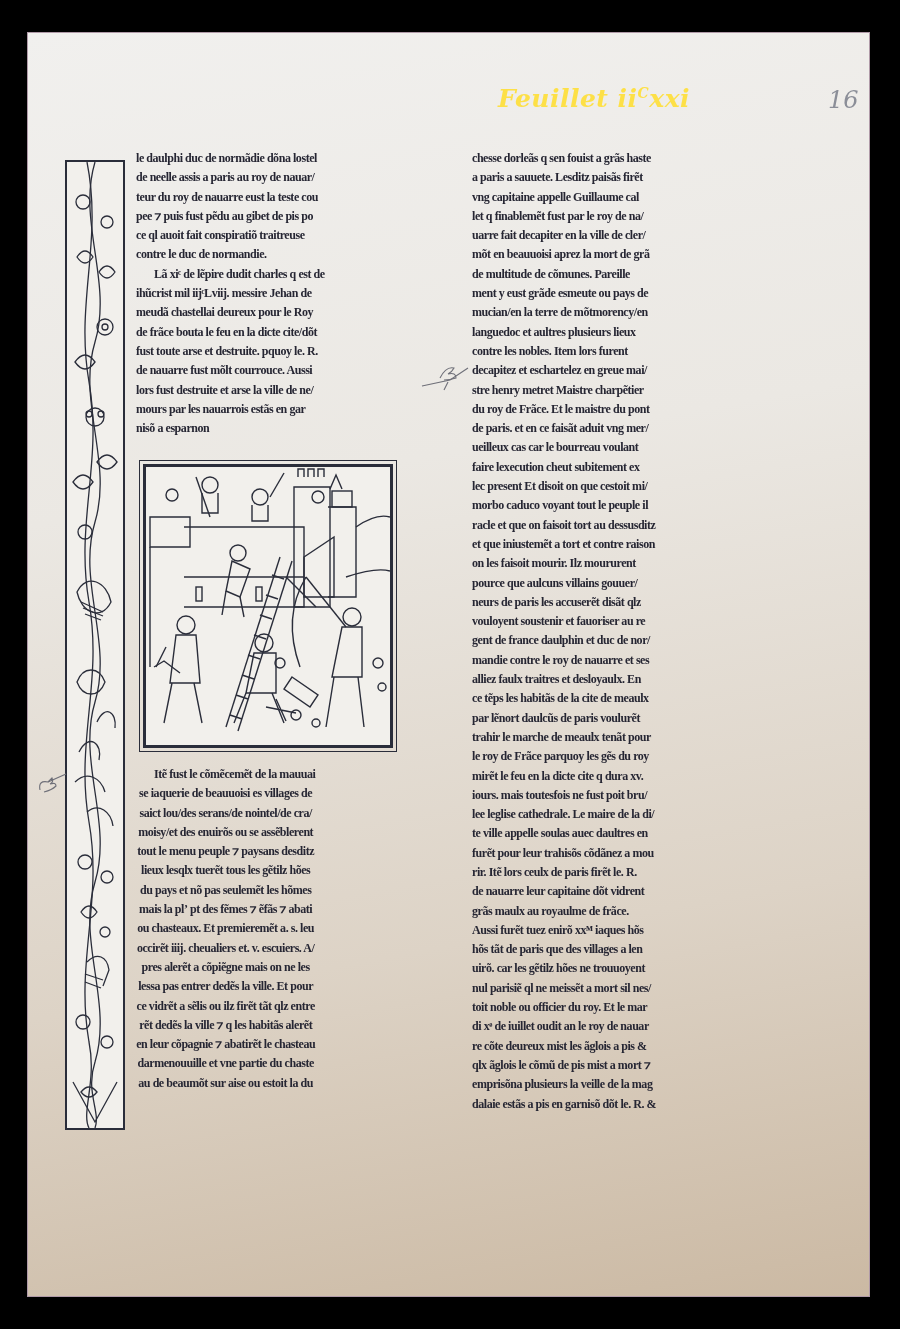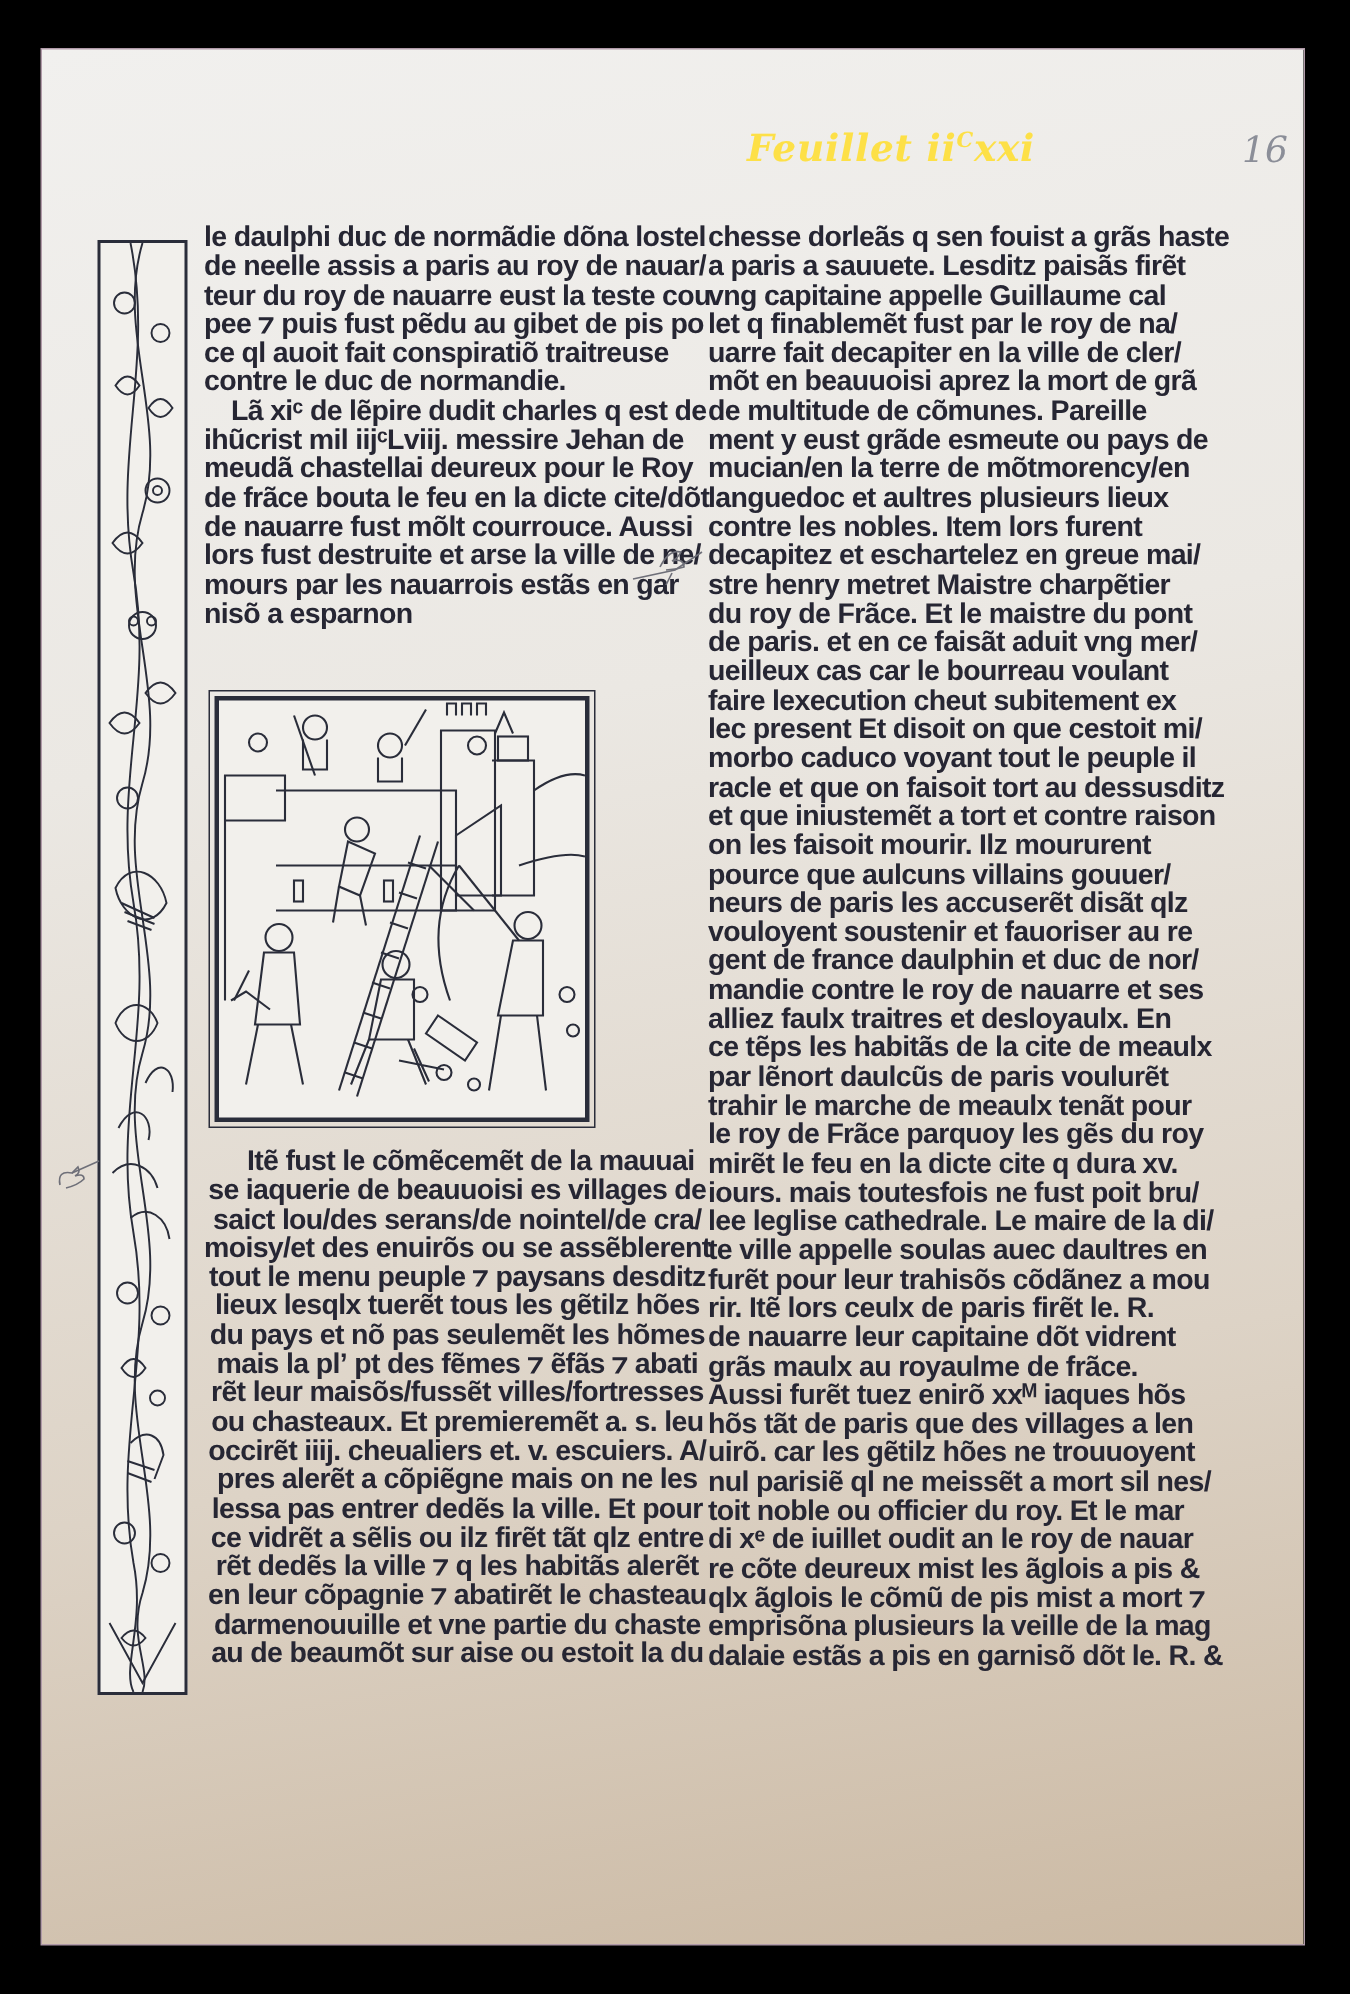--- a/index.html
+++ b/index.html
@@ -41,23 +41,23 @@
     position: absolute;
     left: 828px; top: 86px;
     font-family: "DejaVu Serif", serif;
     font-style: italic;
     font-size: 24px;
     color: #8b8e98;
     white-space: nowrap;
   }
   .column {
     position: absolute;
-    font-family: Liberation Sans, sans-serif;
+    font-family: Liberation Serif, serif;
     font-weight: bold;
-    font-size: 19px;
+    font-size: 12px;
     line-height: 19.3px;
     color: #262633;
     white-space: nowrap;
     letter-spacing: -0.45px;
   }
   .column .line { display: block; height: 19.3px; overflow: visible; }
   .column .indent { padding-left: 18px; }
   .col-left-top { left: 136px; top: 149px; }
   .col-left-bottom { left: 136px; top: 765px; text-align: center; }
   .col-right { left: 472px; top: 149px; }
@@ -145,20 +145,21 @@
   <span class="line">le daulphi duc de normãdie dõna lostel</span>
   <span class="line">de neelle assis a paris au roy de nauar/</span>
   <span class="line">teur du roy de nauarre eust la teste cou</span>
   <span class="line">pee ⁊ puis fust pẽdu au gibet de pis po</span>
   <span class="line">ce ql auoit fait conspiratiõ traitreuse</span>
   <span class="line">contre le duc de normandie.</span>
   <span class="line indent">Lã xiᶜ de lẽpire dudit charles q est de</span>
   <span class="line">ihũcrist mil iijᶜLviij. messire Jehan de</span>
   <span class="line">meudã chastellai deureux pour le Roy</span>
   <span class="line">de frãce bouta le feu en la dicte cite/dõt</span>
+  <span class="line">fust toute arse et destruite. pquoy le. R.</span>
   <span class="line">de nauarre fust mõlt courrouce. Aussi</span>
   <span class="line">lors fust destruite et arse la ville de ne/</span>
   <span class="line">mours par les nauarrois estãs en gar</span>
   <span class="line">nisõ a esparnon</span>
 </div>
 
 <div class="woodcut">
   <svg width="244" height="278" viewBox="0 0 244 278">
     <g fill="none" stroke="#2a2d3a" stroke-width="1.4">
 
@@ -225,21 +226,20 @@
 
 <div class="column col-left-bottom">
   <span class="line indent">Itẽ fust le cõmẽcemẽt de la mauuai</span>
   <span class="line">se iaquerie de beauuoisi es villages de</span>
   <span class="line">saict lou/des serans/de nointel/de cra/</span>
   <span class="line">moisy/et des enuirõs ou se assẽblerent</span>
   <span class="line">tout le menu peuple ⁊ paysans desditz</span>
   <span class="line">lieux lesqlx tuerẽt tous les gẽtilz hões</span>
   <span class="line">du pays et nõ pas seulemẽt les hõmes</span>
   <span class="line">mais la plʼ pt des fẽmes ⁊ ẽfãs ⁊ abati</span>
-  <span class="line">rẽt leur maisõs/fussẽt villes/fortresses</span>
   <span class="line">ou chasteaux. Et premieremẽt a. s. leu</span>
   <span class="line">occirẽt iiij. cheualiers et. v. escuiers. A/</span>
   <span class="line">pres alerẽt a cõpiẽgne mais on ne les</span>
   <span class="line">lessa pas entrer dedẽs la ville. Et pour</span>
   <span class="line">ce vidrẽt a sẽlis ou ilz firẽt tãt qlz entre</span>
   <span class="line">rẽt dedẽs la ville ⁊ q les habitãs alerẽt</span>
   <span class="line">en leur cõpagnie ⁊ abatirẽt le chasteau</span>
   <span class="line">darmenouuille et vne partie du chaste</span>
   <span class="line">au de beaumõt sur aise ou estoit la du</span>
 </div>

